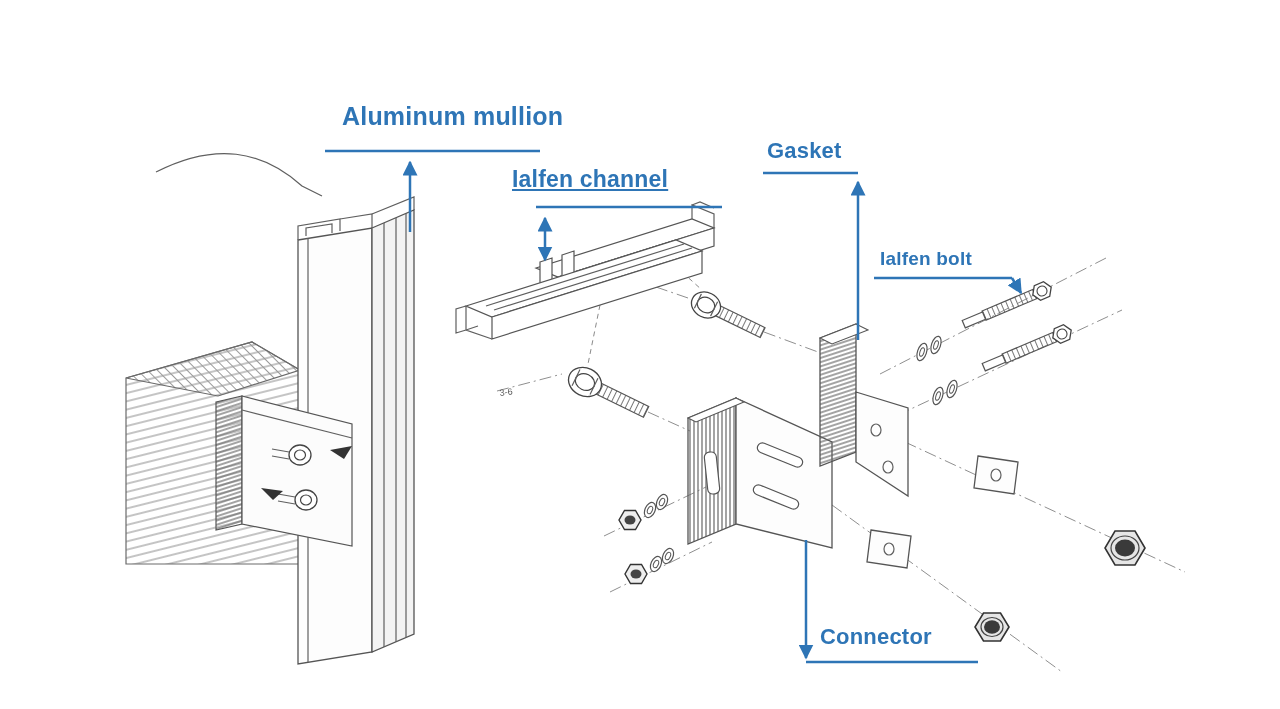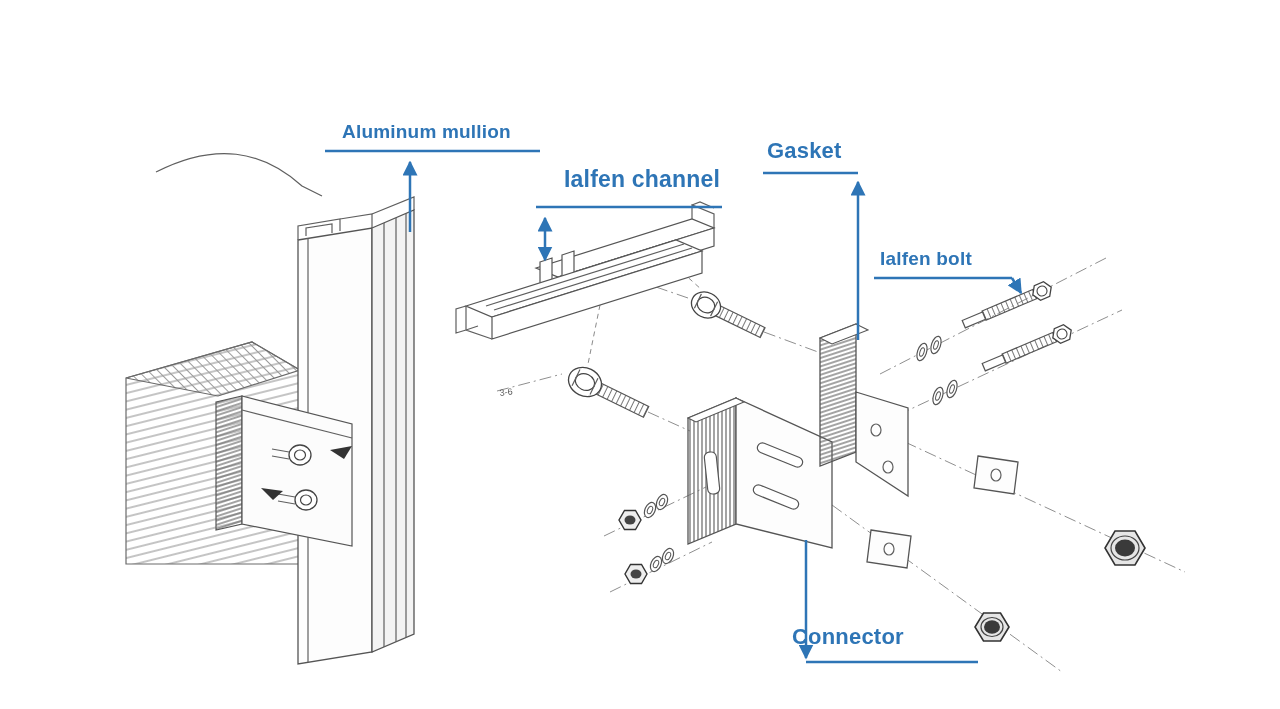--- a/index.html
+++ b/index.html
@@ -209,19 +209,19 @@
     <line class="blue" x1="545" y1="260" x2="545" y2="218" marker-start="url(#arrowB)" marker-end="url(#arrowB)"></line>
     <line class="blue" x1="763" y1="173" x2="858" y2="173"></line>
     <line class="blue" x1="858" y1="340" x2="858" y2="182" marker-end="url(#arrowB)"></line>
     <line class="blue" x1="874" y1="278" x2="1012" y2="278"></line>
     <line class="blue" x1="1012" y1="278" x2="1021" y2="293" marker-end="url(#arrowB)"></line>
     <line class="blue" x1="806" y1="540" x2="806" y2="658" marker-end="url(#arrowB)"></line>
     <line class="blue" x1="806" y1="662" x2="978" y2="662"></line>
   </g>
 </svg>
 
-<div class="lbl" style="left:342px; top:121px; font-size:19px;">Aluminum mullion</div>
-<div class="lbl" style="left:564px; top:166px; font-size:23px;">Ialfen channel</div>
+<div class="lbl" style="left:342px; top:102px; font-size:25px;">Aluminum mullion</div>
+<div class="lbl" style="left:512px; top:166px; font-size:23px;text-decoration:underline;">Ialfen channel</div>
 <div class="lbl" style="left:767px; top:138px; font-size:22px;">Gasket</div>
 <div class="lbl" style="left:880px; top:248px; font-size:19px;">Ialfen bolt</div>
-<div class="lbl" style="left:792px; top:624px; font-size:22px;">Connector</div>
+<div class="lbl" style="left:820px; top:624px; font-size:22px;">Connector</div>
 
 </div>
 
 </body></html>

